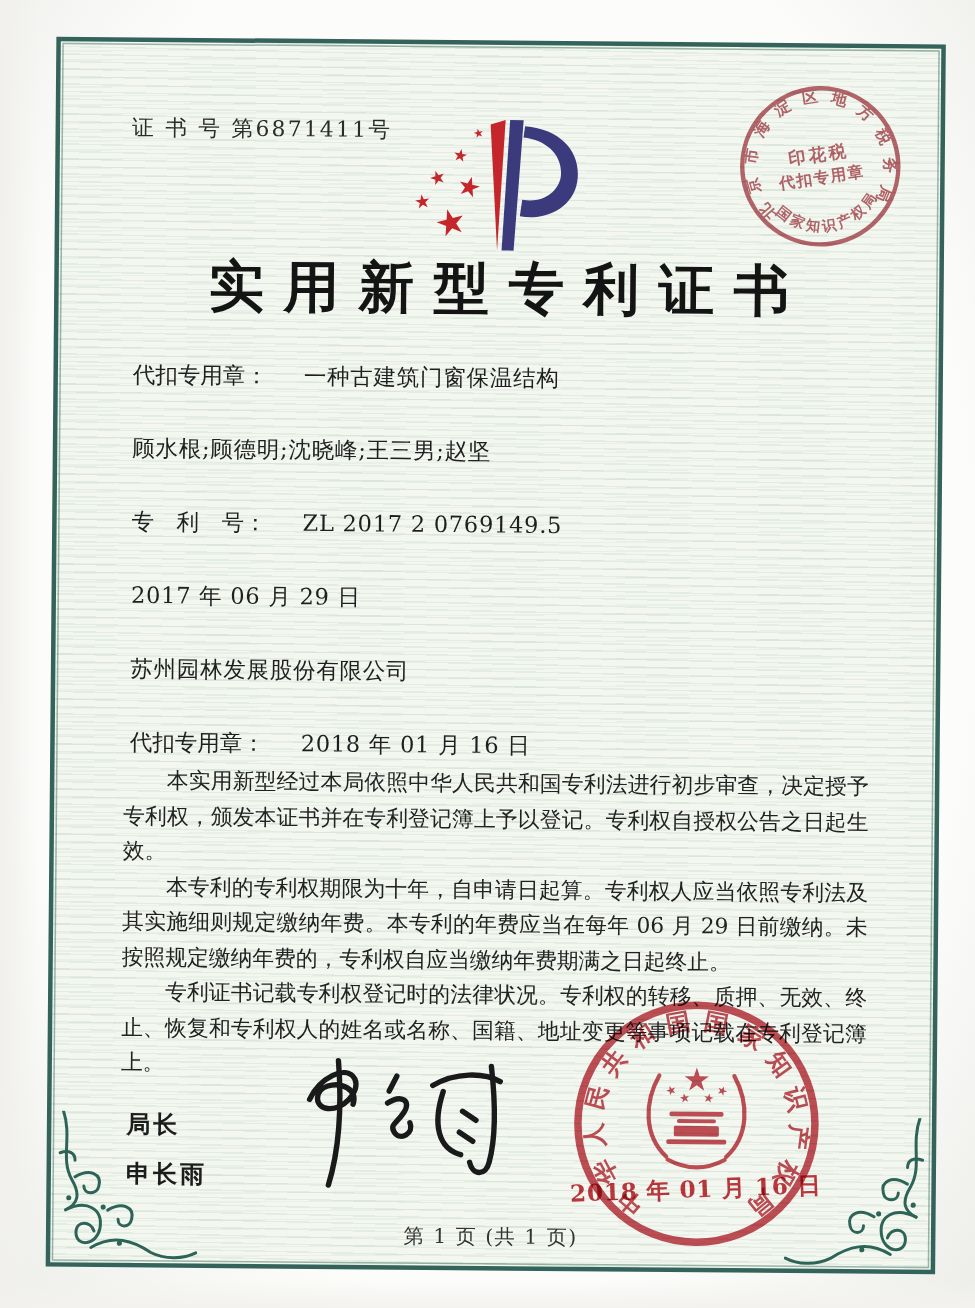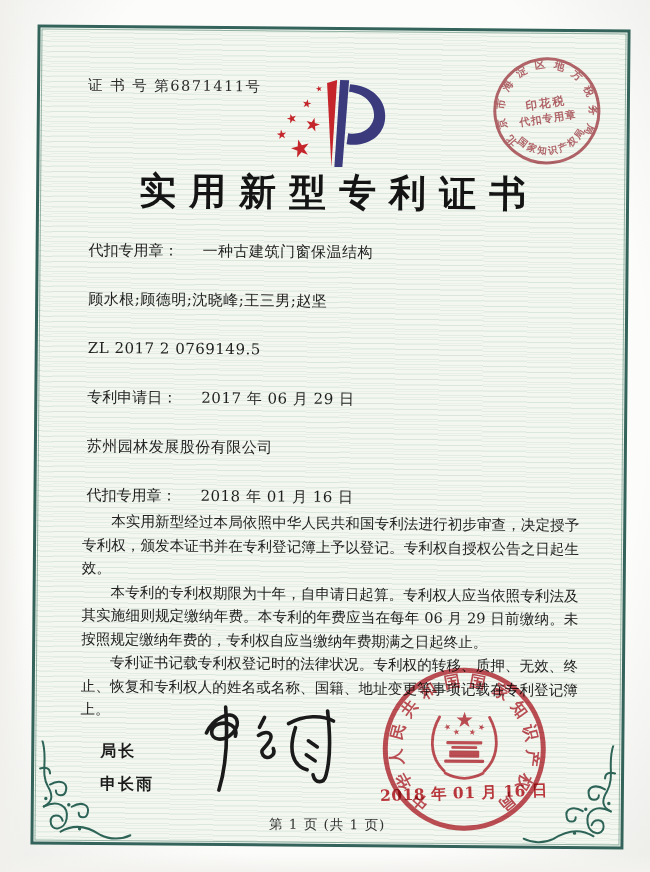--- a/index.html
+++ b/index.html
@@ -43,21 +43,21 @@
   .row .lbl{flex:none;width:114px;}
   .row .val{flex:1;letter-spacing:.5px;}
   .paras{
     position:absolute;left:46px;right:44px;top:482px;
     font-size:14.5px;line-height:23.5px;text-align:justify;color:#222;
   }
   .paras p{margin:0;text-indent:2em;}
   .director{
     position:absolute;left:50px;top:706px;
     font-family:"Liberation Sans","DejaVu Sans",sans-serif;
-    font-weight:bold;font-size:16px;line-height:33px;color:#1c1c1c;letter-spacing:2px;margin-left:16px;
+    font-weight:bold;font-size:16px;line-height:33px;color:#1c1c1c;letter-spacing:2px;
   }
   .signature{position:absolute;left:146px;top:666px;}
   .seal{
     position:absolute;left:344px;top:632px;width:172px;height:172px;
     mix-blend-mode:multiply;opacity:.93;
   }
   .seal-date{
     position:absolute;left:330px;top:752px;width:200px;text-align:center;
     color:#c43840;font-size:15.5px;font-weight:bold;letter-spacing:.5px;
     transform:rotate(-2.5deg);mix-blend-mode:multiply;
@@ -125,24 +125,24 @@
 
   <div class="fields">
     <div class="row">
       <span class="lbl">代扣专用章：</span>
       <span class="val">一种古建筑门窗保温结构</span>
     </div>
     <div class="row">
       <span class="val">顾水根;顾德明;沈晓峰;王三男;赵坚</span>
     </div>
     <div class="row">
+      <span class="lbl">专　利　号：</span>
       <span class="val">ZL 2017 2 0769149.5</span>
     </div>
     <div class="row">
-      <span class="lbl">专利申请日：</span>
       <span class="val">2017 年 06 月 29 日</span>
     </div>
     <div class="row">
       <span class="val">苏州园林发展股份有限公司</span>
     </div>
     <div class="row">
       <span class="lbl">代扣专用章：</span>
       <span class="val">2018 年 01 月 16 日</span>
     </div>
   </div>

